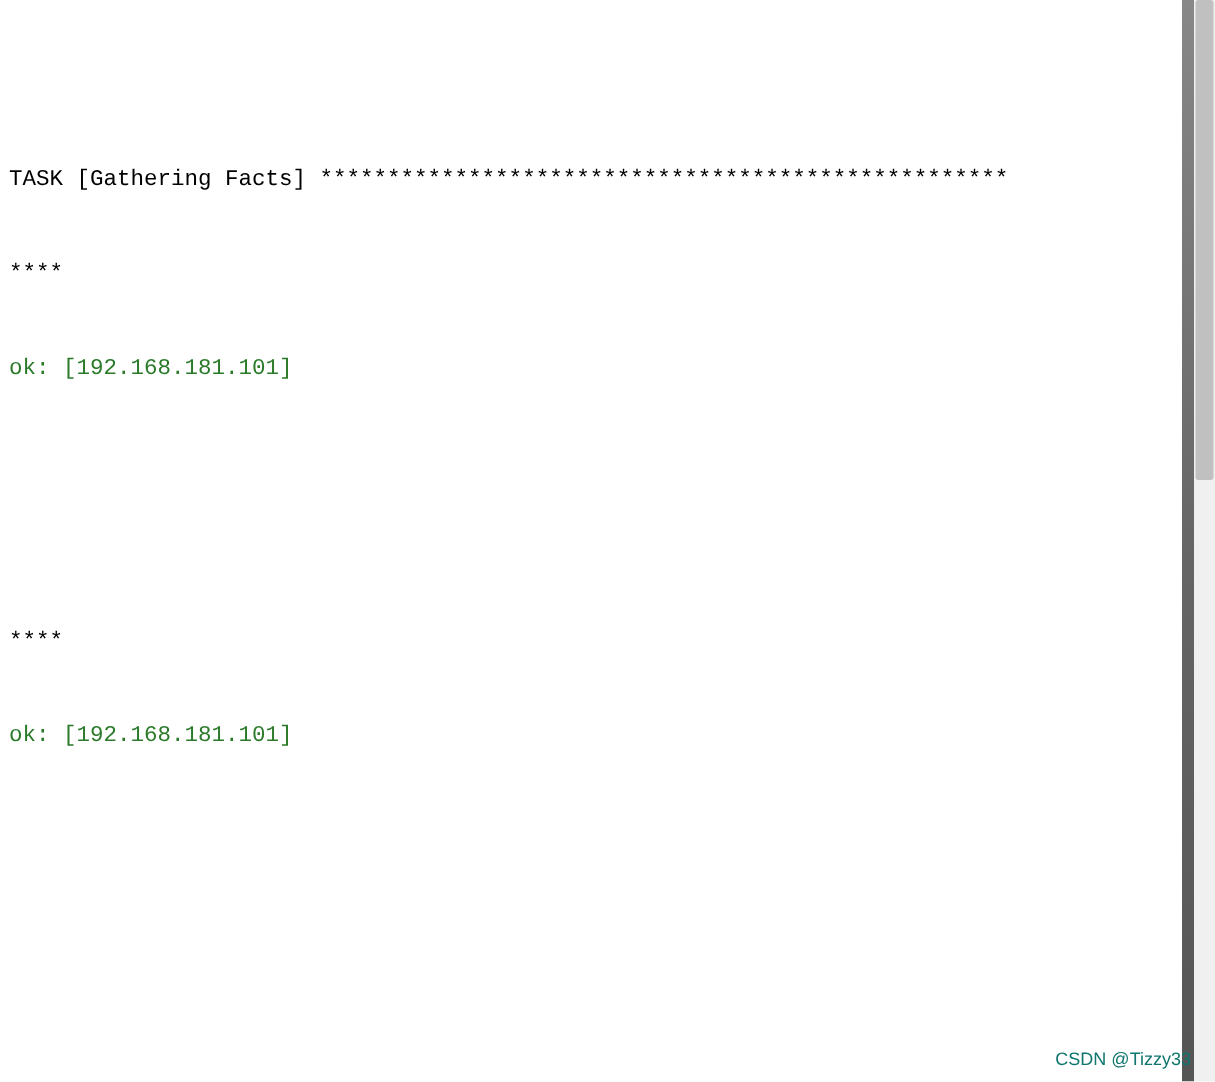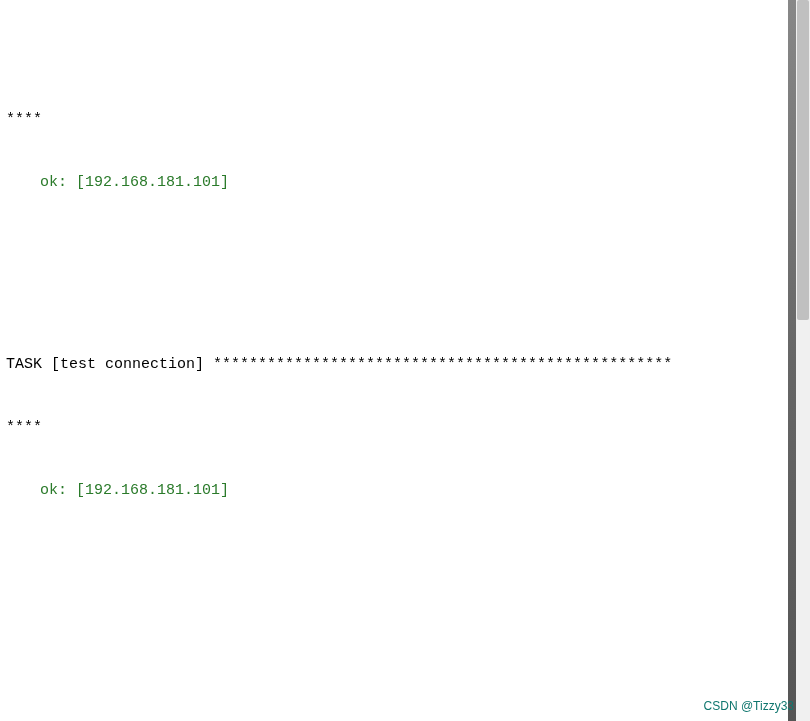--- a/index.html
+++ b/index.html
@@ -25,21 +25,20 @@
       word-break: break-all;
     }
     .block {
       margin-bottom: 14px;
     }
     .task-header {
       color: #000000;
     }
     .ok-line {
       color: #2a7a2a;
-      margin-left: 34px;
     }
     .watermark {
       position: absolute;
       bottom: 6px;
       right: 16px;
       font-family: Arial, sans-serif;
       font-size: 12px;
       color: #0f766e;
     }
     .scrollbar-track {
@@ -67,26 +66,26 @@
       height: 100%;
       background: linear-gradient(to bottom, #888 0%, #666 50%, #555 100%);
     }
   </style>
 </head>
 <body>
 
 <div class="terminal">
 
   <div class="block">
+    <div class="task-header"><span>TASK [</span><span>Gathering Facts</span><span>] </span><span>***************************************************</span></div>
     <div class="task-header">****</div>
     <div class="ok-line"><span>ok: [</span><span>192.168.181.101</span><span>]</span></div>
   </div>
 
   <div class="block">
-    <div class="task-header"><span>TASK [</span><span>test connection</span><span>] </span><span>***************************************************</span></div>
     <div class="task-header">****</div>
     <div class="ok-line"><span>ok: [</span><span>192.168.181.101</span><span>]</span></div>
   </div>
 
   <div class="block">
     
     
     
   </div>
 

